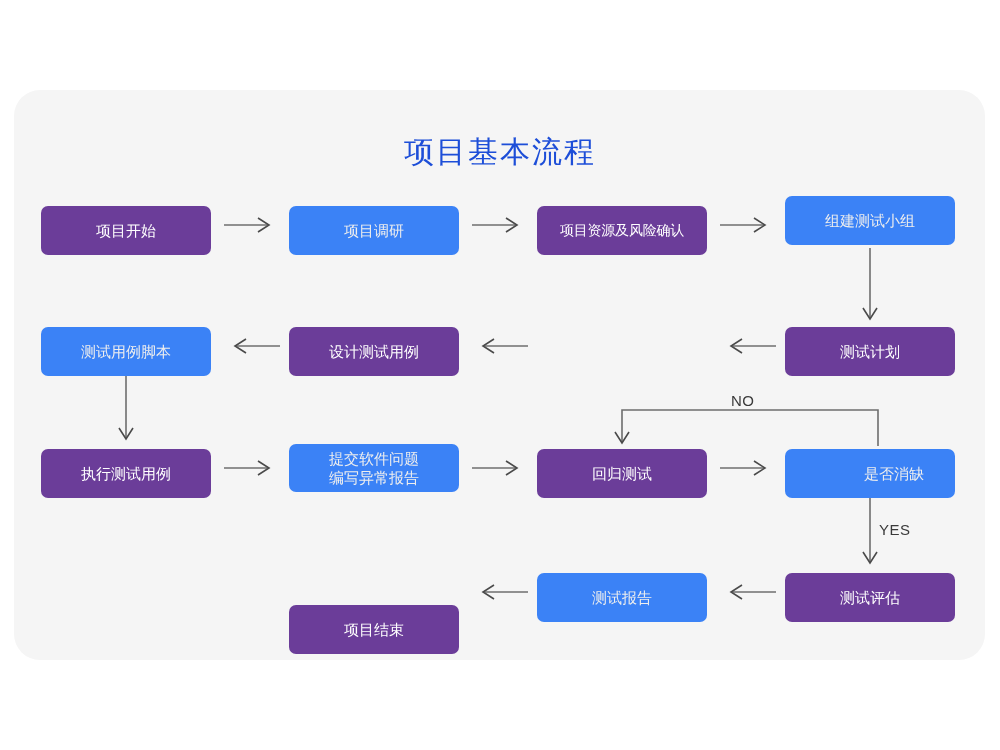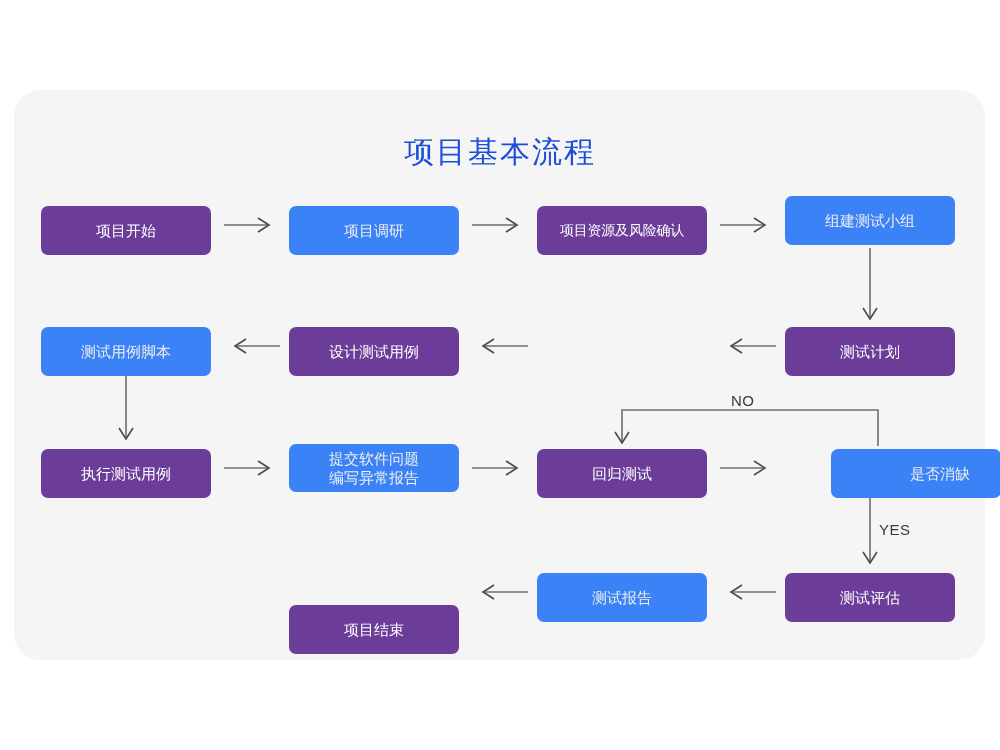--- a/index.html
+++ b/index.html
@@ -125,21 +125,21 @@
   <div class="node h1 purple" style="left:785px;top:327px;">
     <span class="lbl">测试计划</span>
   </div>
   <div class="node h2 gray" style="left:289px;top:444px;">
     <span class="lbl">提交软件问题
 编写异常报告</span>
   </div>
   <div class="node h1 purple" style="left:537px;top:449px;">
     <span class="lbl">回归测试</span>
   </div>
-  <div class="node h1 gray" style="left:831px;top:449px;padding-left:48px;">
+  <div class="node h1 gray" style="left:785px;top:449px;padding-left:48px;">
     <span class="lbl">是否消缺</span>
   </div>
 
   <div class="node h1 purple" style="left:289px;top:605px;">
     <span class="lbl">项目结束</span>
   </div>
   <div class="node h1 purple" style="left:785px;top:573px;">
     <span class="lbl">测试评估</span>
   </div>
   <div class="node h1 gray" style="left:537px;top:573px;">

